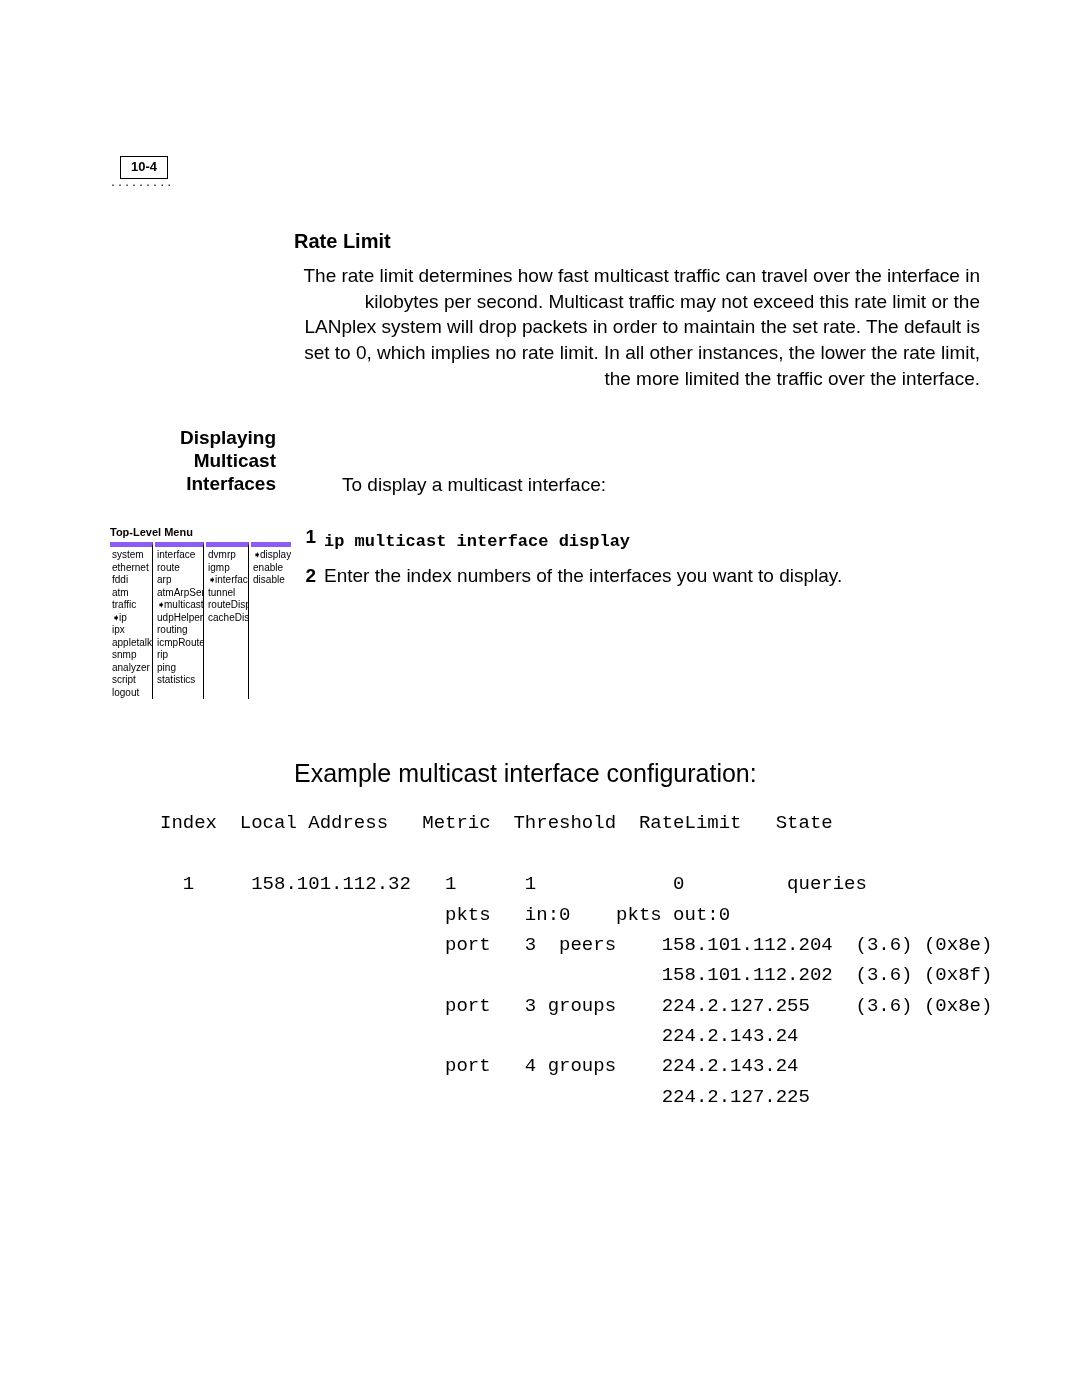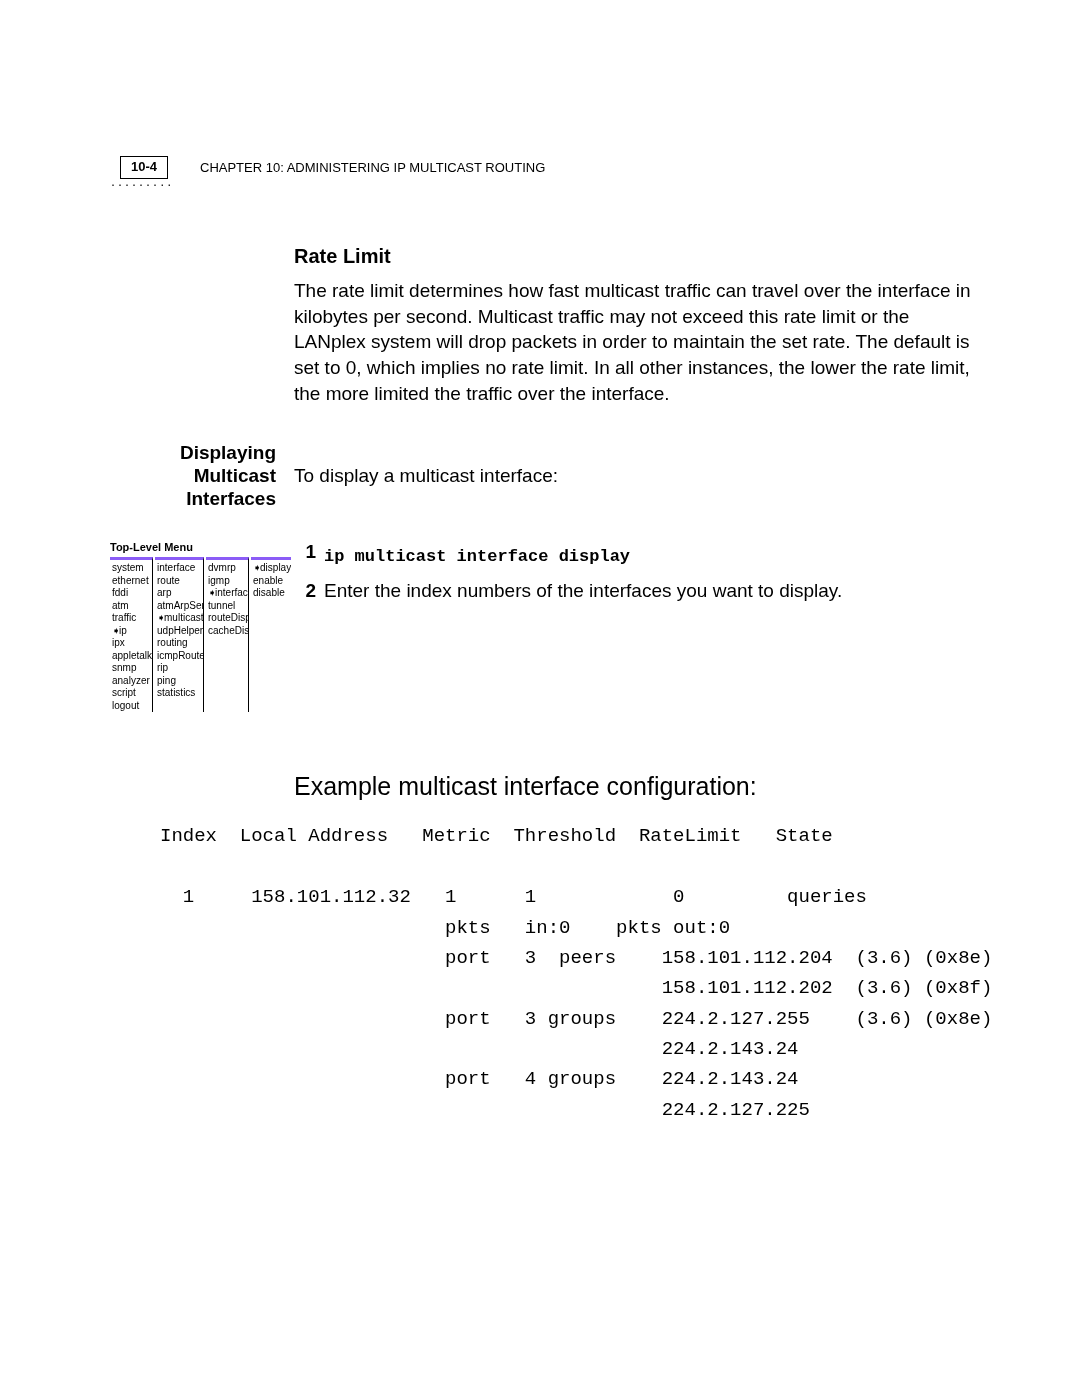--- a/index.html
+++ b/index.html
@@ -49,25 +49,27 @@
   }
   .h3 {
     font-size: 20px;
     font-weight: bold;
     margin: 0 0 10px 0;
   }
   .para {
     font-size: 19px;
     line-height: 1.35;
     margin: 0 0 24px 0;
+    text-align: right;
   }
   .two-col {
     display: flex;
-    align-items: center;
+    align-items: flex-end;
     margin-top: 36px;
+    gap: 48px;
   }
   .left-label {
     width: 184px;
     text-align: right;
     font-size: 19px;
     font-weight: bold;
     padding-right: 18px;
     box-sizing: border-box;
     line-height: 1.2;
   }
@@ -90,21 +92,21 @@
   .menu-title {
     font-weight: bold;
     font-size: 11px;
     margin-bottom: 3px;
   }
   .menu-cols {
     display: flex;
     gap: 0;
   }
   .menu-col {
-    border-top: 3px solid #8b5cf6;
+    border-top: 5px solid #8b5cf6;
     padding-top: 2px;
     margin-right: 2px;
   }
   .menu-col.c1 { width: 42px; border-right: 1px solid #000; padding-left:2px;}
   .menu-col.c2 { width: 46px; border-right: 1px solid #000; padding-left:2px;}
   .menu-col.c3 { width: 40px; border-right: 1px solid #000; padding-left:2px; position:relative;}
   .menu-col.c4 { width: 40px; padding-left:2px; position:relative;}
   .menu-col div { white-space: nowrap; overflow: hidden; }
   .arrow {
     display: inline-block;
@@ -150,23 +152,20 @@
   }
 </style>
 </head>
 <body>
 
 <div class="page">
 
   <div class="header">
     <div class="page-num-box">10-4</div>
     <div class="dots">·········</div>
-    <div class="chapter-line">
-      <span class="ch-label">CHAPTER 10: ADMINISTERING IP MULTICAST ROUTING</span>
-    </div>
   </div>
 
   <div class="section">
     <div class="h3">Rate Limit</div>
     <p class="para">The rate limit determines how fast multicast traffic can travel over the interface in kilobytes per second. Multicast traffic may not exceed this rate limit or the LANplex system will drop packets in order to maintain the set rate. The default is set to 0, which implies no rate limit. In all other instances, the lower the rate limit, the more limited the traffic over the interface.</p>
   </div>
 
   <div class="two-col">
     <div class="left-label">Displaying Multicast Interfaces</div>
     <div class="right-content">To display a multicast interface:</div>

